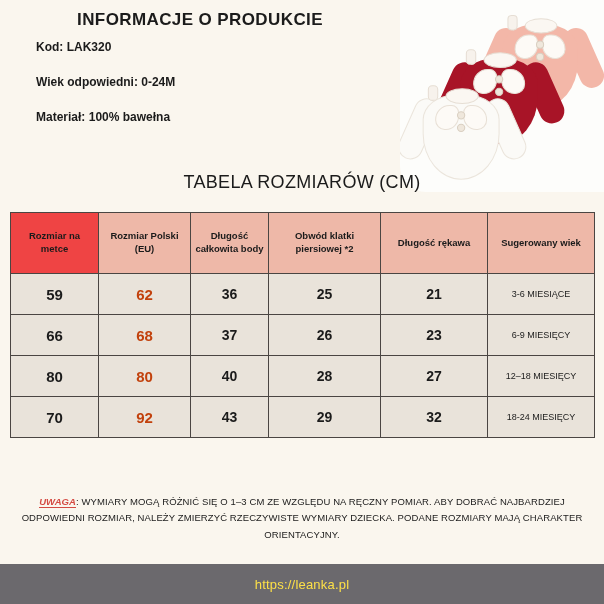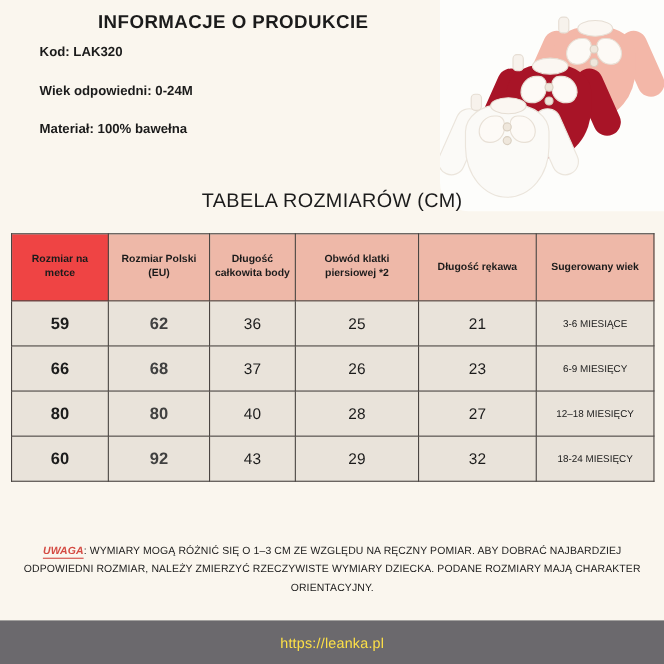--- a/index.html
+++ b/index.html
@@ -107,21 +107,21 @@
   .g-pink .body, .g-pink .sleeve-l, .g-pink .sleeve-r { background: #f3b7a8; }
   .g-red   { left: 44px; top: 44px;  transform: scale(1.04); }
   .g-red .body, .g-red .sleeve-l, .g-red .sleeve-r { background: #a81427; }
   .g-white { left: 6px;  top: 80px;  transform: scale(1.04); }
   .g-white .body, .g-white .sleeve-l, .g-white .sleeve-r { background: #fbfaf7; border: 1px solid #ebe5dc; box-sizing: border-box; }
 
   
   .title {
     position: absolute;
     top: 10px;
-    left: 12px;
+    left: 0;
     width: 400px;
     text-align: center;
     font-size: 17px;
     font-weight: 700;
     letter-spacing: 0.4px;
   }
   .specs {
     position: absolute;
     top: 40px;
     left: 36px;
@@ -169,30 +169,30 @@
     line-height: 1.35;
     padding: 2px 3px;
   }
   .size-table thead th.first-head {
     background: #ef4444;
   }
   .size-table tbody td {
     height: 38px;
     background: #e9e3da;
     font-size: 14px;
-    font-weight: 400;
+    font-weight: 700;
   }
   .size-table tbody td.c-label {
     font-size: 15px;
     font-weight: 700;
   }
   .size-table tbody td.c-eu {
     font-size: 15px;
     font-weight: 700;
-    color: #404040;
+    color: #c2410c;
   }
   .size-table tbody td.c-age {
     font-size: 9px;
     font-weight: 400;
   }
 
   
   .note {
     position: absolute;
     top: 494px;
@@ -323,21 +323,21 @@
     </tr>
     <tr>
       <td class="c-label">80</td>
       <td class="c-eu">80</td>
       <td>40</td>
       <td>28</td>
       <td>27</td>
       <td class="c-age">12–18 MIESIĘCY</td>
     </tr>
     <tr>
-      <td class="c-label">60</td>
+      <td class="c-label">70</td>
       <td class="c-eu">92</td>
       <td>43</td>
       <td>29</td>
       <td>32</td>
       <td class="c-age">18-24 MIESIĘCY</td>
     </tr>
   </tbody>
 </table>
 
 <div class="note">

